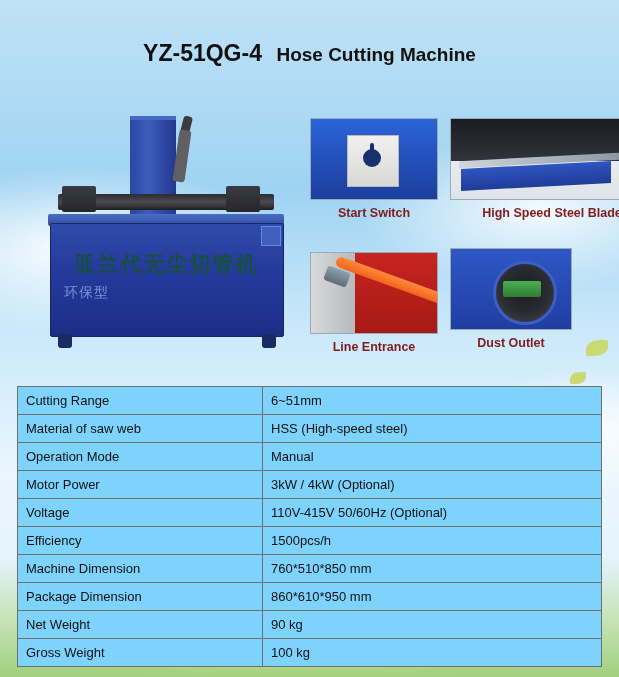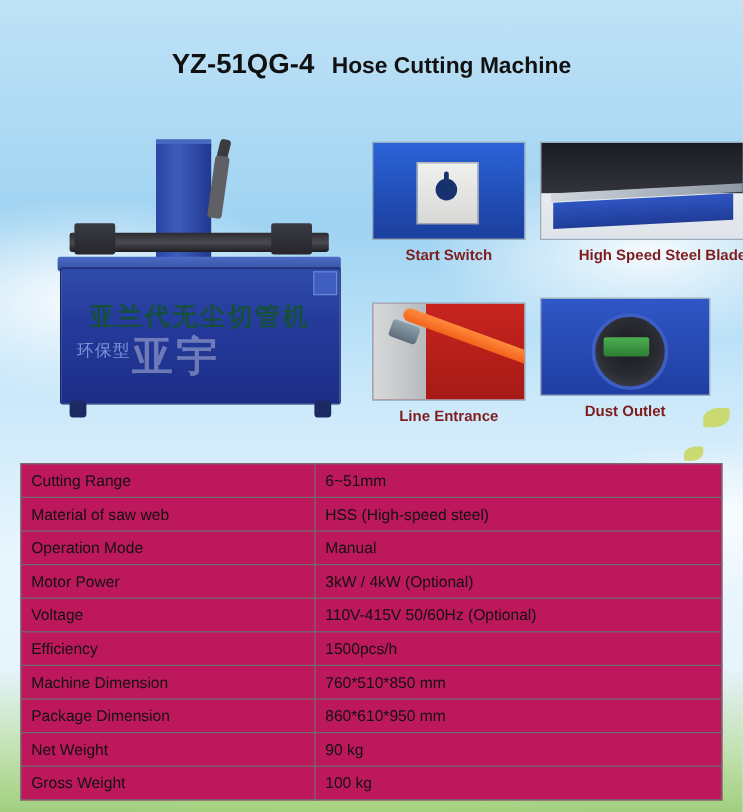--- a/index.html
+++ b/index.html
@@ -325,21 +325,21 @@
     background: linear-gradient(180deg, #4caf50 0%, #2e7d32 100%);
     border-radius: 2px;
   }
   
   .spec-table {
     position: absolute;
     left: 17px;
     top: 386px;
     width: 585px;
     border-collapse: collapse;
-    background: #be185d;
+    background: #7dd3fc;
     font-size: 13px;
     color: #111;
   }
   .spec-table td {
     border: 1px solid #6f6f6f;
     padding: 4px 8px;
     height: 19px;
     vertical-align: middle;
   }
   .spec-table td.k {
@@ -365,21 +365,20 @@
   <div class="m-arm2"></div>
   <div class="m-arm"></div>
   <div class="m-rail"></div>
   <div class="m-clamp l"></div>
   <div class="m-clamp r"></div>
   <div class="m-body-top"></div>
   <div class="m-body"></div>
   <div class="m-logo-sq"></div>
   <div class="m-cn">亚兰代无尘切管机</div>
   <div class="m-cn2">环保型</div>
-  <div class="m-watermark">亚宇</div>
   <div class="m-foot l"></div>
   <div class="m-foot r"></div>
 </div>
 
 <div class="detail" id="photo-start-switch" style="left:310px; top:118px; width:128px;">
   <div class="photo">
     <div class="sw-plate"></div>
     <div class="sw-knob"></div>
   </div>
   <div class="caption">Start Switch</div>
@@ -396,21 +395,21 @@
 
 <div class="detail" id="photo-line-entrance" style="left:310px; top:252px; width:128px;">
   <div class="photo">
     <div class="le-grey"></div>
     <div class="le-conn"></div>
     <div class="le-hose"></div>
   </div>
   <div class="caption">Line Entrance</div>
 </div>
 
-<div class="detail" id="photo-dust-outlet" style="left:450px; top:248px; width:142px;">
+<div class="detail" id="photo-dust-outlet" style="left:450px; top:248px; width:122px;">
   <div class="photo">
     <div class="do-ring"></div>
     <div class="do-label"></div>
   </div>
   <div class="caption">Dust Outlet</div>
 </div>
 
 <table class="spec-table">
   <tbody>
     <tr>

